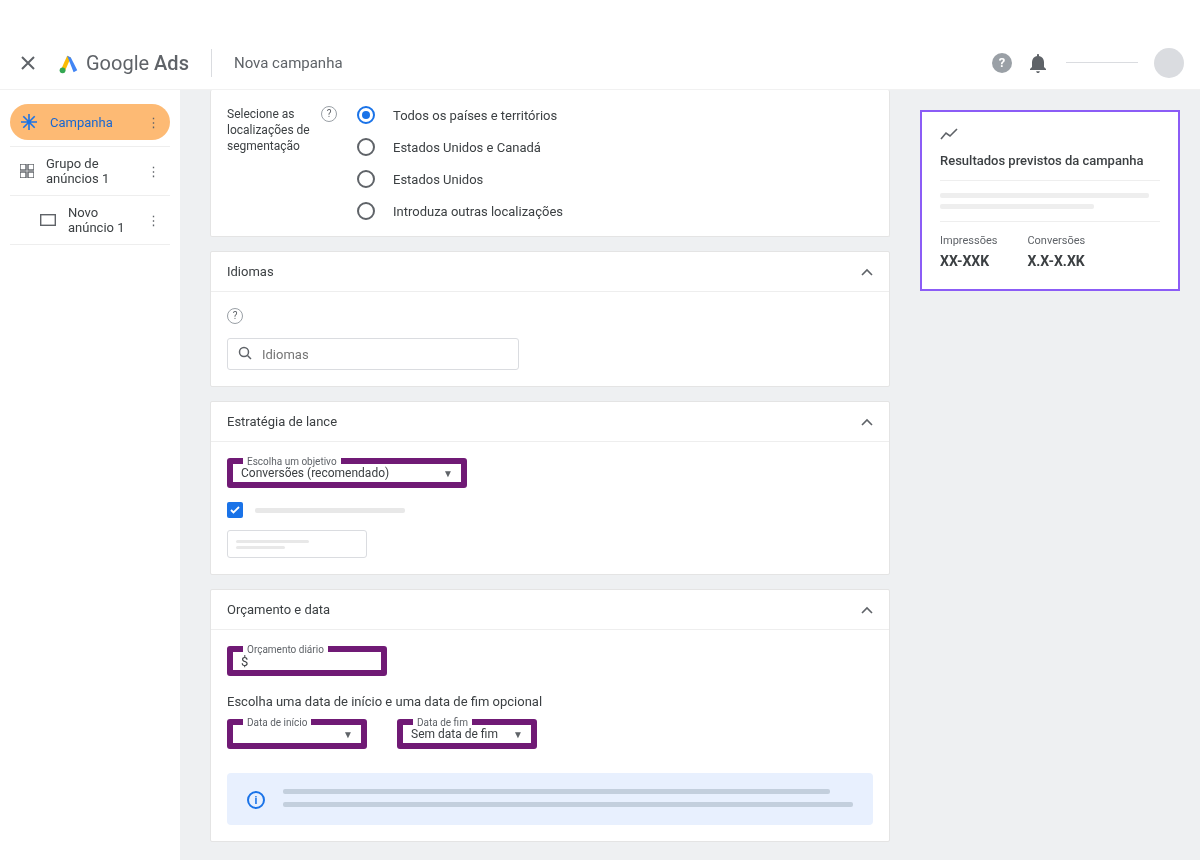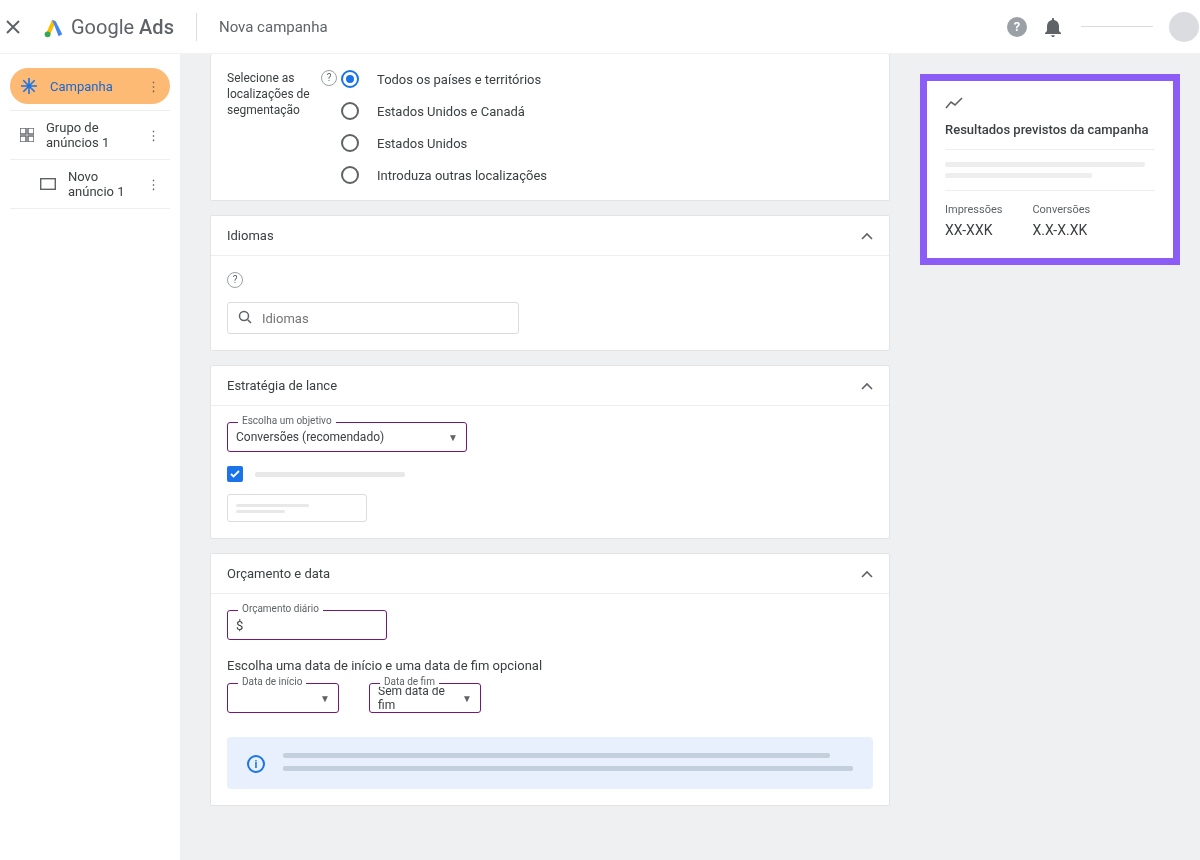--- a/index.html
+++ b/index.html
@@ -1,19 +1,19 @@
 <!DOCTYPE html>
 <html><head>
 <meta charset="utf-8">
 <style>
   * { box-sizing: border-box; margin: 0; padding: 0; font-family: Roboto, Arial, sans-serif; }
   body { background: #fff; color: #3c4043; font-size: 13px; width: 1200px; height: 860px; overflow: hidden; }
   
   
-  .header { height: 54px; display: flex; align-items: center; padding: 0 1px; border-bottom: 1px solid #f1f1f1; }
+  .header { height: 54px; display: flex; align-items: center; padding: 0 16px; border-bottom: 1px solid #f1f1f1; margin-top: 36px; }
   .close-x { width: 24px; height: 24px; display: flex; align-items: center; justify-content: center; cursor: pointer; margin-right: 18px; }
   .logo { display: flex; align-items: center; gap: 6px; }
   .logo-text { font-size: 20px; color: #5f6368; }
   .logo-text .bold { font-weight: 500; }
   .divider-v { width: 1px; height: 28px; background: #dadce0; margin: 0 22px; }
   .page-title { font-size: 15px; color: #5f6368; }
   .header-spacer { flex: 1; }
   .hdr-icon { width: 24px; height: 24px; display: flex; align-items: center; justify-content: center; margin-left: 12px; color: #5f6368; cursor: pointer; }
   .hdr-line { width: 72px; height: 1px; background: #dadce0; margin-left: 16px; margin-right: 12px; }
   .avatar { width: 30px; height: 30px; border-radius: 50%; background: #dadce0; margin-left: 4px; }
@@ -32,67 +32,67 @@
   .main { flex: 1; background: #eef0f2; padding: 0 30px 30px 30px; overflow-y: auto; }
   .right { width: 280px; background: #eef0f2; padding: 20px 20px 20px 0; }
   
   
   .card { background: #fff; border: 1px solid #e4e4e4; border-radius: 2px; margin-top: 14px; }
   .card.first { margin-top: 0; border-top: none; }
   .card-header { height: 40px; display: flex; align-items: center; padding: 0 16px; border-bottom: 1px solid #eee; font-size: 13px; color: #3c4043; }
   .card-header .chev { margin-left: auto; color: #5f6368; }
   .card-body { padding: 16px; }
   
-  .section-row { display: flex; align-items: flex-start; gap: 4px; }
+  .section-row { display: flex; align-items: flex-start; gap: 20px; }
   .section-label { width: 110px; font-size: 12px; color: #3c4043; line-height: 16px; display: flex; align-items: flex-start; gap: 6px; }
   .help { width: 16px; height: 16px; border: 1px solid #9aa0a6; border-radius: 50%; display: inline-flex; align-items: center; justify-content: center; font-size: 10px; color: #5f6368; flex-shrink: 0; }
   
   .radio-list { display: flex; flex-direction: column; gap: 14px; }
   .radio-item { display: flex; align-items: center; gap: 18px; cursor: pointer; }
   .radio { width: 18px; height: 18px; border: 2px solid #5f6368; border-radius: 50%; display: flex; align-items: center; justify-content: center; }
   .radio.checked { border-color: #1a73e8; }
   .radio.checked::after { content: ''; width: 8px; height: 8px; background: #1a73e8; border-radius: 50%; }
   .radio-label { font-size: 13px; color: #3c4043; }
   
   .search-box { margin-top: 14px; width: 292px; height: 32px; border: 1px solid #dadce0; border-radius: 3px; display: flex; align-items: center; padding: 0 10px; gap: 10px; }
   .search-box input { border: none; outline: none; flex: 1; font-size: 13px; color: #5f6368; }
   
   .question { font-size: 13px; color: #3c4043; margin-bottom: 10px; }
-  .field { position: relative; border: 1px solid #701a75; border-radius: 3px; height: 30px; display: flex; align-items: center; padding: 0 8px; background: #fff; }
+  .field { position: relative; border: 6px solid #701a75; border-radius: 3px; height: 30px; display: flex; align-items: center; padding: 0 8px; background: #fff; }
   .field .float-label { position: absolute; top: -8px; left: 10px; background: #fff; padding: 0 4px; font-size: 10px; color: #5f6368; }
   .field .value { font-size: 12px; color: #3c4043; }
   .field .arrow { margin-left: auto; color: #5f6368; font-size: 10px; }
   .field.w240 { width: 240px; }
-  .field.w140 { width: 112px; }
+  .field.w140 { width: 140px; }
   .field.currency { width: 160px; height: 30px; }
   .field.currency .dollar { font-size: 13px; color: #3c4043; }
   
   .checkbox-row { display: flex; align-items: center; gap: 12px; margin-top: 14px; }
   .checkbox { width: 16px; height: 16px; background: #1a73e8; border-radius: 2px; display: flex; align-items: center; justify-content: center; cursor: pointer; }
   .check-line { width: 150px; height: 5px; background: #e8e8e8; border-radius: 2px; }
   
   .ghost-field { margin-top: 12px; width: 140px; height: 28px; border: 1px solid #dadce0; border-radius: 3px; padding: 4px 8px; display: flex; flex-direction: column; justify-content: center; gap: 3px; }
   .ghost-line { height: 3px; background: #e8e8e8; border-radius: 2px; }
   
   .date-row { display: flex; gap: 30px; margin-top: 10px; }
   
   .info-banner { margin-top: 24px; background: #e8f0fe; border-radius: 4px; padding: 16px 20px; display: flex; gap: 18px; align-items: flex-start; }
   .info-icon { width: 18px; height: 18px; border: 2px solid #1a73e8; border-radius: 50%; display: flex; align-items: center; justify-content: center; color: #1a73e8; font-size: 11px; font-weight: bold; flex-shrink: 0; margin-top: 2px; }
   .banner-lines { display: flex; flex-direction: column; gap: 8px; flex: 1; }
   .banner-line { height: 5px; background: #c3cfdd; border-radius: 2px; }
   
   
-  .rcard { background: #fff; border: 7px solid #8b5cf6; padding: 16px 18px 20px; }
+  .rcard { background: #fff; border: 2px solid #8b5cf6; padding: 16px 18px 20px; }
   .rcard .trend-icon { color: #5f6368; }
   .rcard .rtitle { font-size: 13px; font-weight: 500; color: #3c4043; margin-top: 10px; }
   .rsep { height: 1px; background: #eee; margin: 12px 0; }
   .rlines { height: 5px; background: #eee; border-radius: 2px; margin-bottom: 6px; }
   .metrics { display: flex; gap: 30px; margin-top: 10px; }
   .metric-label { font-size: 11px; color: #5f6368; }
-  .metric-value { font-size: 14px; font-weight: 400; color: #3c4043; margin-top: 6px; }
+  .metric-value { font-size: 14px; font-weight: 700; color: #3c4043; margin-top: 6px; }
 </style>
 </head>
 <body>
 
 <div class="header">
   <div class="close-x">
     <svg width="14" height="14" viewBox="0 0 14 14">
         <path d="M1 1 L13 13 M13 1 L1 13" stroke="#5f6368" stroke-width="2" fill="none"></path>
       </svg>
   </div>

